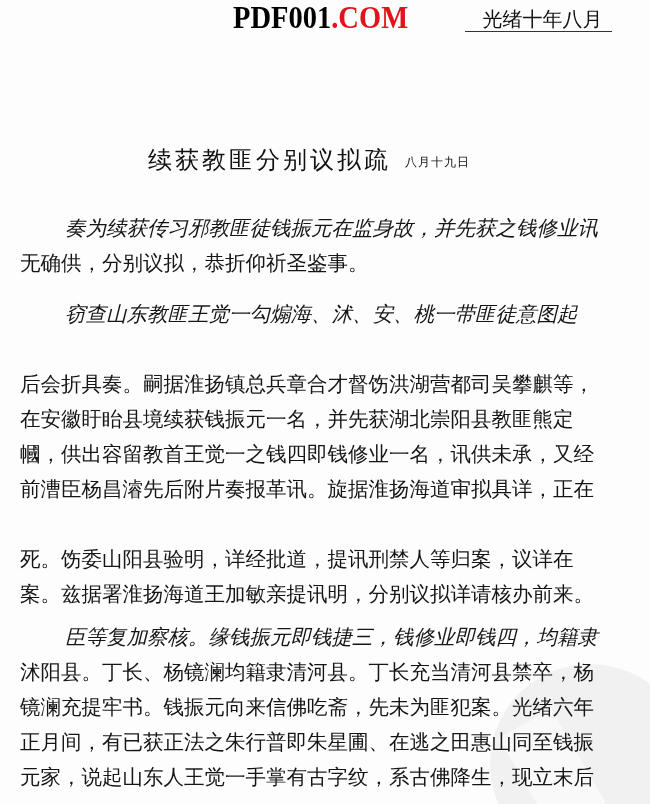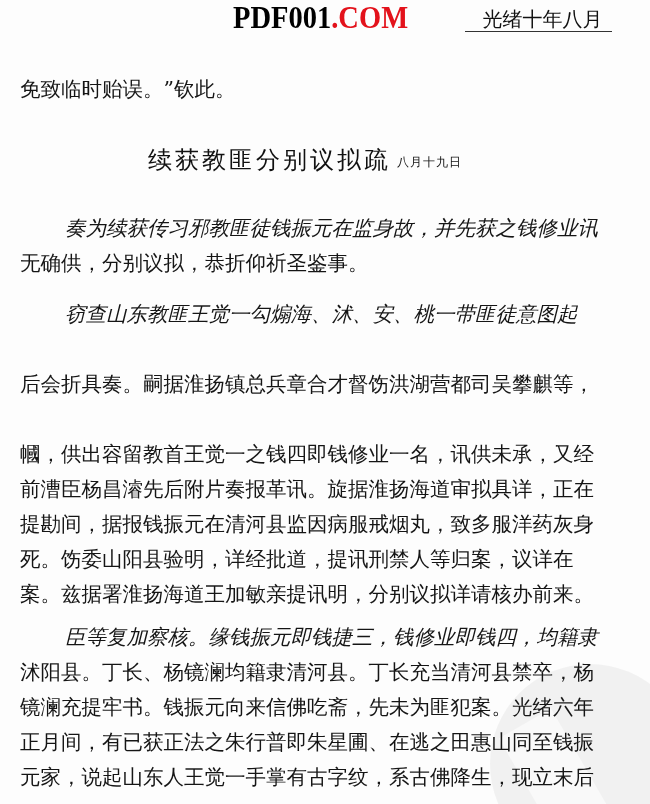--- a/index.html
+++ b/index.html
@@ -69,21 +69,21 @@
       top: 144px;
       white-space: nowrap;
       font-size: 24px;
       line-height: 32px;
       letter-spacing: 3px;
       color: #111;
     }
     .title-date {
       font-size: 12px;
       letter-spacing: 1px;
-      margin-left: 6px;
+      margin-left: 14px;
       vertical-align: middle;
     }
     .watermark {
       position: absolute;
       right: -40px;
       bottom: -60px;
       width: 200px;
       height: 200px;
       border-radius: 50%;
       background: #e9e9e9;
@@ -106,34 +106,33 @@
 
   <div class="watermark"></div>
 
   <div class="header">
     <div class="logo">
       <span class="logo-main">PDF001</span><span class="logo-tld">.COM</span>
     </div>
     <div class="running-head">光绪十年八月</div>
   </div>
 
-  <div class="line" style="top:75px">免致临时贻误。”钦此。</div>
 
   <div class="title">
     <span>续获教匪分别议拟疏</span><span class="title-date">八月十九日</span>
   </div>
 
   <div class="line indent" style="top:214px">奏为续获传习邪教匪徒钱振元在监身故，并先获之钱修业讯</div>
   <div class="line" style="top:249px">无确供，分别议拟，恭折仰祈圣鉴事。</div>
 
   <div class="line indent" style="top:300px">窃查山东教匪王觉一勾煽海、沭、安、桃一带匪徒意图起</div>
   <div class="line" style="top:370px">后会折具奏。嗣据淮扬镇总兵章合才督饬洪湖营都司吴攀麒等，</div>
+  <div class="line" style="top:405px">在安徽盱眙县境续获钱振元一名，并先获湖北崇阳县教匪熊定</div>
   <div class="line" style="top:440px">幗，供出容留教首王觉一之钱四即钱修业一名，讯供未承，又经</div>
   <div class="line" style="top:475px">前漕臣杨昌濬先后附片奏报革讯。旋据淮扬海道审拟具详，正在</div>
-  <div class="line" style="top:510px">提勘间，据报钱振元在清河县监因病服戒烟丸，致多服洋药灰身</div>
   <div class="line" style="top:545px">死。饬委山阳县验明，详经批道，提讯刑禁人等归案，议详在</div>
   <div class="line" style="top:580px">案。兹据署淮扬海道王加敏亲提讯明，分别议拟详请核办前来。</div>
 
   <div class="line indent" style="top:623px">臣等复加察核。缘钱振元即钱捷三，钱修业即钱四，均籍隶</div>
   <div class="line" style="top:658px">沭阳县。丁长、杨镜澜均籍隶清河县。丁长充当清河县禁卒，杨</div>
   <div class="line" style="top:693px">镜澜充提牢书。钱振元向来信佛吃斋，先未为匪犯案。光绪六年</div>
   <div class="line" style="top:728px">正月间，有已获正法之朱行普即朱星圃、在逃之田惠山同至钱振</div>
   <div class="line" style="top:763px">元家，说起山东人王觉一手掌有古字纹，系古佛降生，现立末后</div>
 
 </div>

